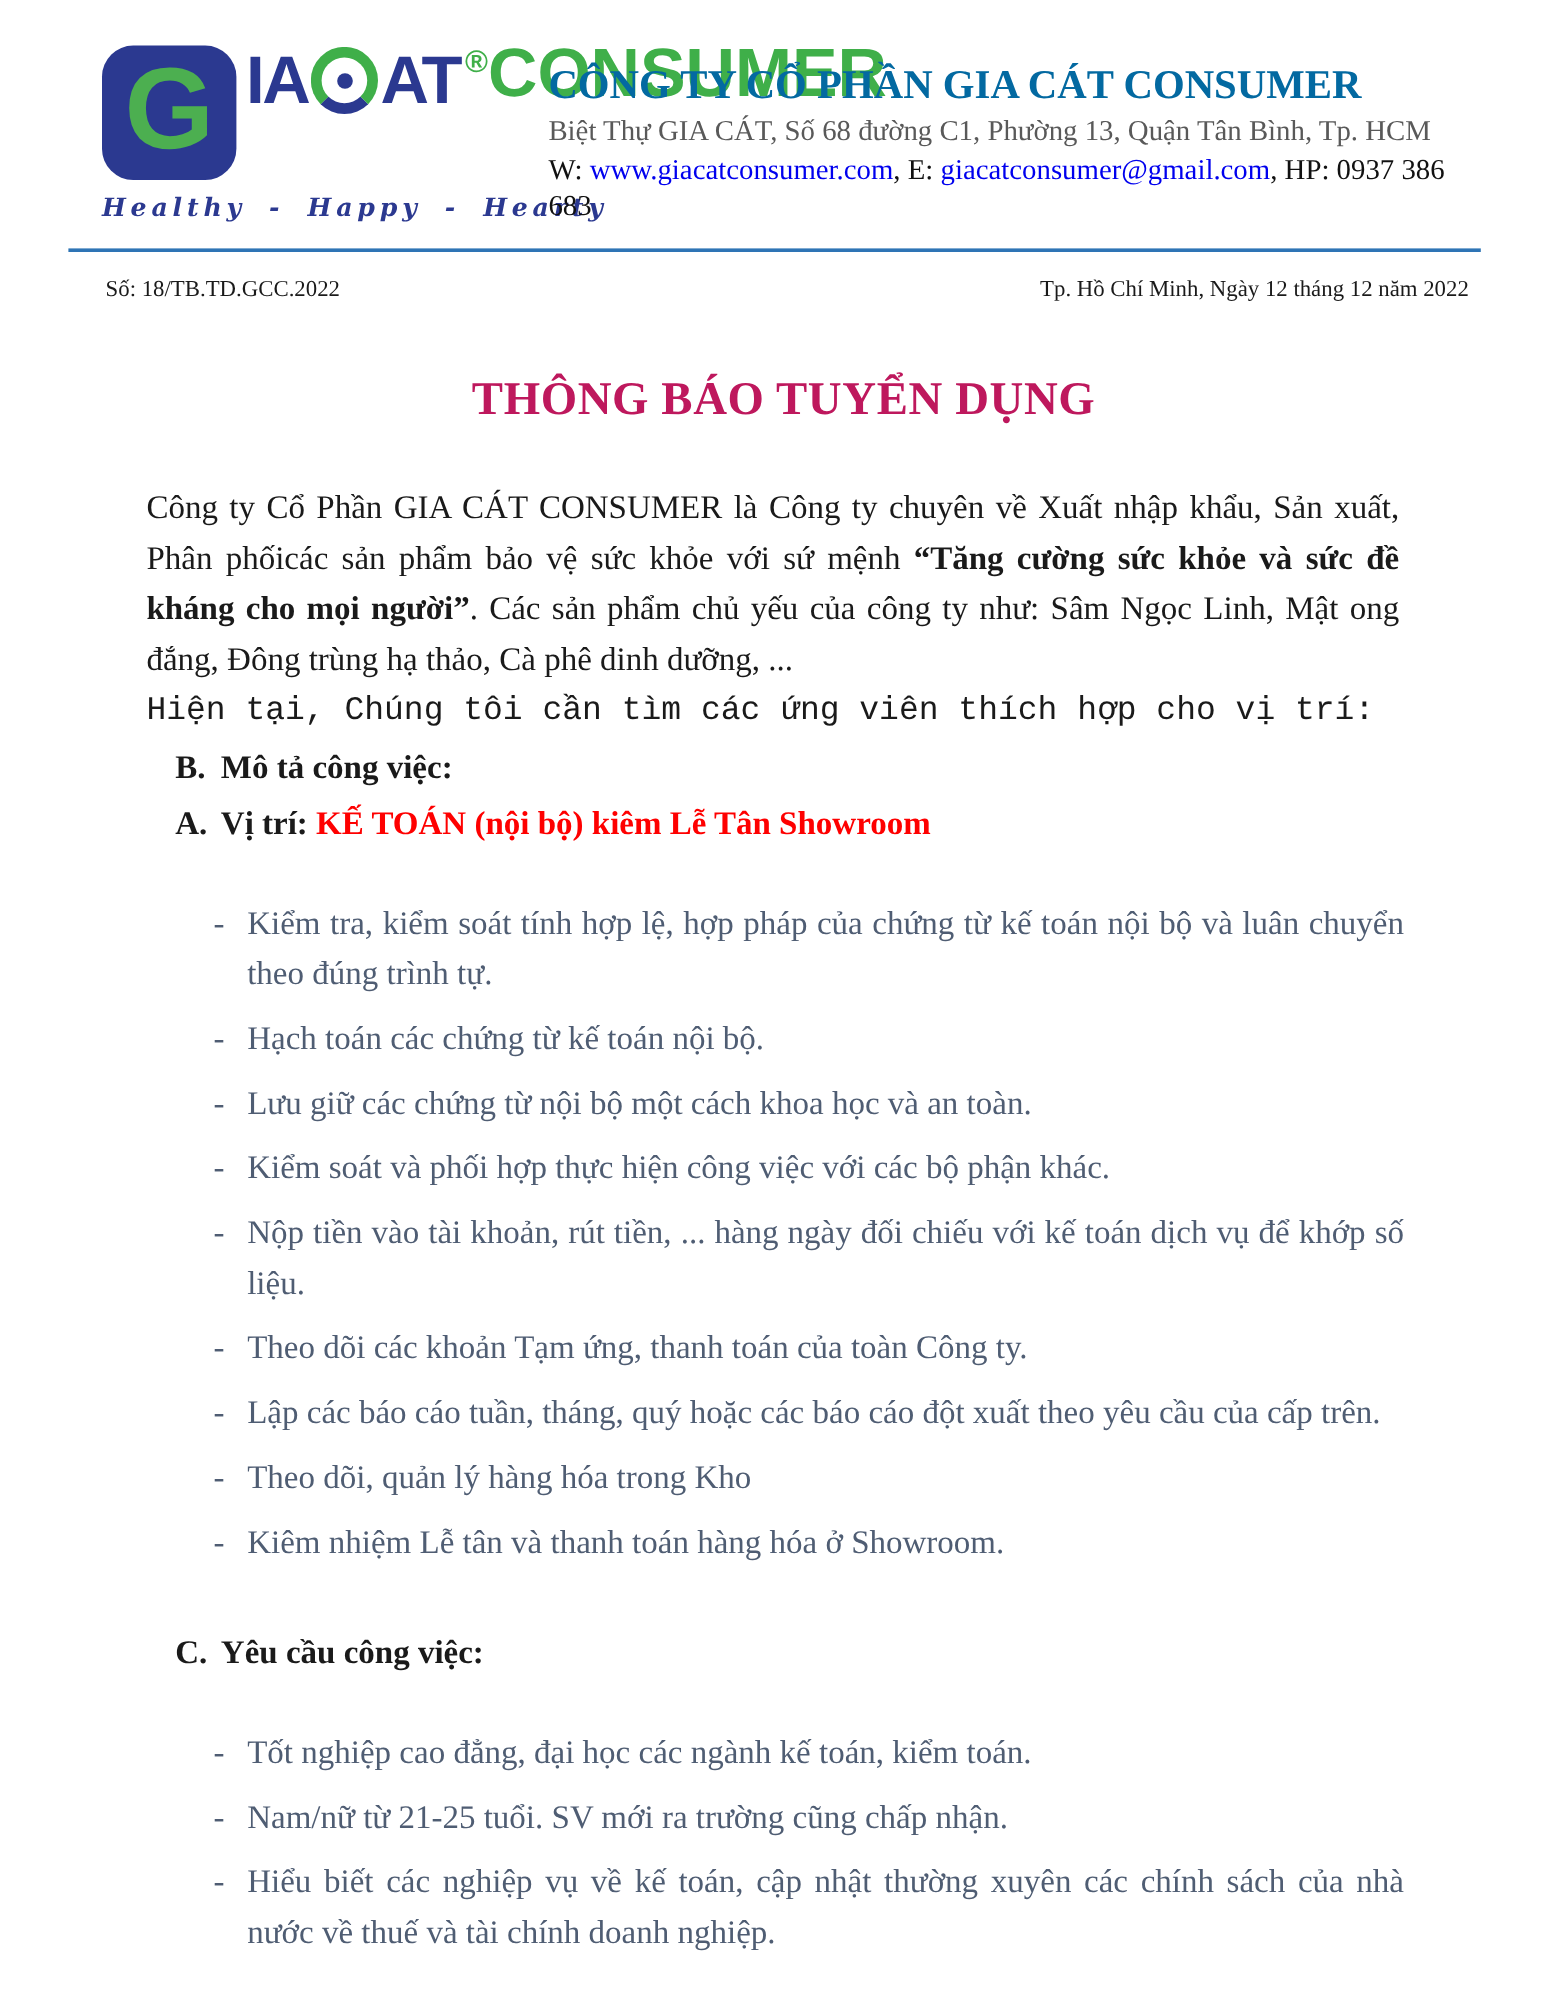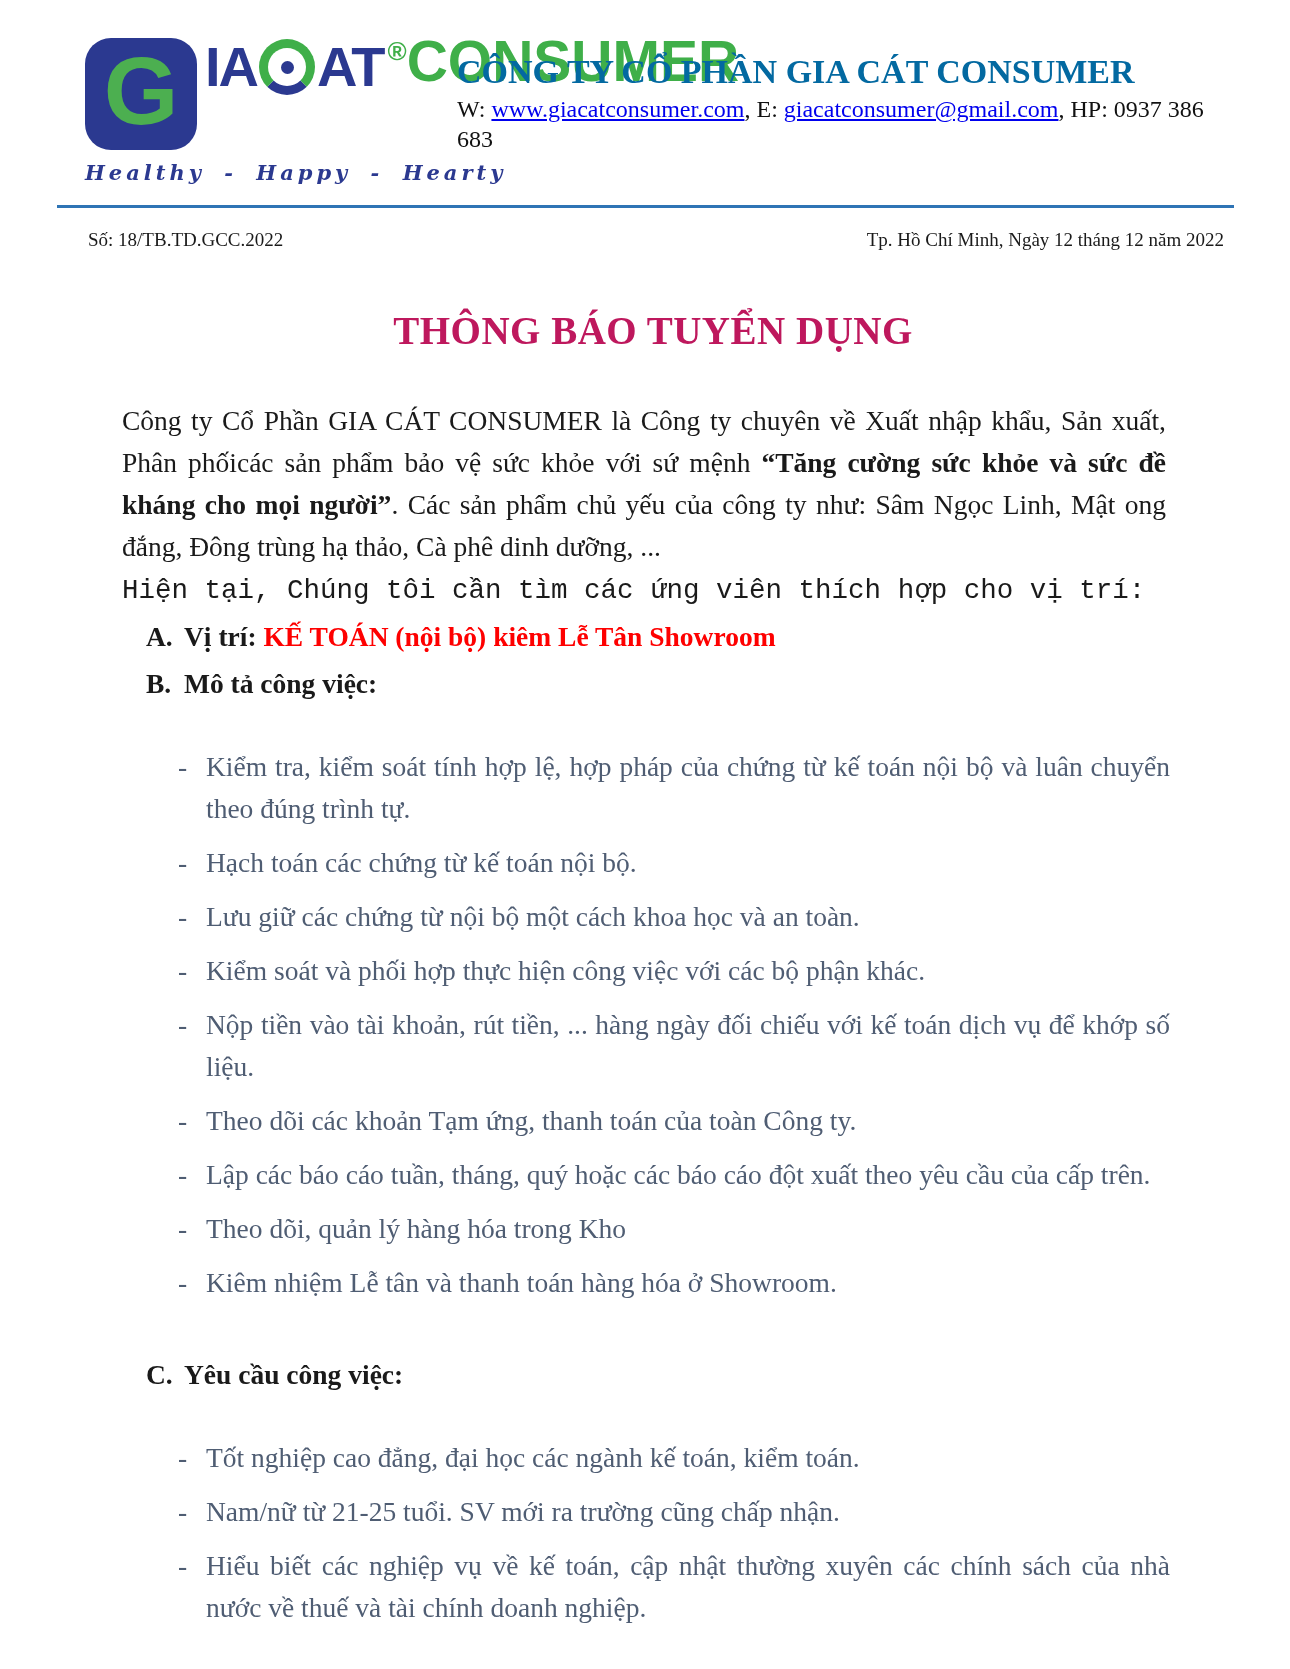--- a/index.html
+++ b/index.html
@@ -47,21 +47,21 @@
     font-style:italic;font-weight:bold;color:#2b3990;
     font-size:21px;letter-spacing:4px;word-spacing:8px;white-space:nowrap;
   }
   .header-text{margin-left:24px;padding-top:14px;min-width:0;}
   .company-name{
     font-size:34px;line-height:40px;font-weight:bold;color:#0369a1;
     white-space:nowrap;
   }
   .company-address{font-size:24px;line-height:30px;color:#595959;margin-top:3px;}
   .company-contact{font-size:24px;line-height:30px;color:#111;margin-top:2px;}
-  .company-contact a{color:#0000ee;text-decoration:underline;cursor:pointer;}
+  .company-contact a{color:#0000ee;cursor:pointer;}
 
   .rule{border-top:3px solid #2e74b5;margin:20px 56px 0 57px;}
 
   .doc-row{
     display:flex;justify-content:space-between;
     margin:16px 66px 0 88px;font-size:19px;line-height:32px;
   }
 
   .title{
     text-align:center;color:#be185d;font-weight:bold;
@@ -109,41 +109,42 @@
             <span class="reg">®</span>
           </div>
           <div class="logo-sub">CONSUMER</div>
         </div>
       </div>
       <div class="logo-tagline">Healthy - Happy - Hearty</div>
     </div>
 
     <div class="header-text">
       <div class="company-name">CÔNG TY CỔ PHẦN GIA CÁT CONSUMER</div>
+      <div class="company-address">Biệt Thự GIA CÁT, Số 68 đường C1, Phường 13, Quận Tân Bình, Tp. HCM</div>
       <div class="company-contact"><span>W: </span><a>www.giacatconsumer.com</a><span>, E: </span><a>giacatconsumer@gmail.com</a><span>, HP: 0937 386 683</span></div>
     </div>
   </header>
 
   <div class="rule"></div>
 
   <div class="doc-row">
     <span>Số: 18/TB.TD.GCC.2022</span>
     <span>Tp. Hồ Chí Minh, Ngày 12 tháng 12 năm 2022</span>
   </div>
 
   <h1 class="title">THÔNG BÁO TUYỂN DỤNG</h1>
 
   <p class="intro"><span>Công ty Cổ Phần GIA CÁT CONSUMER là Công ty chuyên về Xuất nhập khẩu, Sản xuất, Phân phốicác sản phẩm bảo vệ sức khỏe với sứ mệnh </span><b>“Tăng cường sức khỏe và sức đề kháng cho mọi người”</b><span>. Các sản phẩm chủ yếu của công ty như: Sâm Ngọc Linh, Mật ong đắng, Đông trùng hạ thảo, Cà phê dinh dưỡng, ...</span></p>
 
   <p class="intro-line2">Hiện tại, Chúng tôi cần tìm các ứng viên thích hợp cho vị trí:</p>
 
+  <div class="sect-line"><span class="sect-label">B.</span><span>Mô tả công việc:</span></div>
+
   <div class="sect-line"><span class="sect-label">A.</span><span>Vị trí: </span><span class="pos-red">KẾ TOÁN (nội bộ) kiêm Lễ Tân Showroom</span></div>
 
-  <div class="sect-line"><span class="sect-label">B.</span><span>Mô tả công việc:</span></div>
-
   <div class="bullets">
     <div class="bullet">
         <span class="dash">-</span>
         <span class="text">Kiểm tra, kiểm soát tính hợp lệ, hợp pháp của chứng từ kế toán nội bộ và luân chuyển theo đúng trình tự.</span>
       </div>
     <div class="bullet">
         <span class="dash">-</span>
         <span class="text">Hạch toán các chứng từ kế toán nội bộ.</span>
       </div>
     <div class="bullet">

